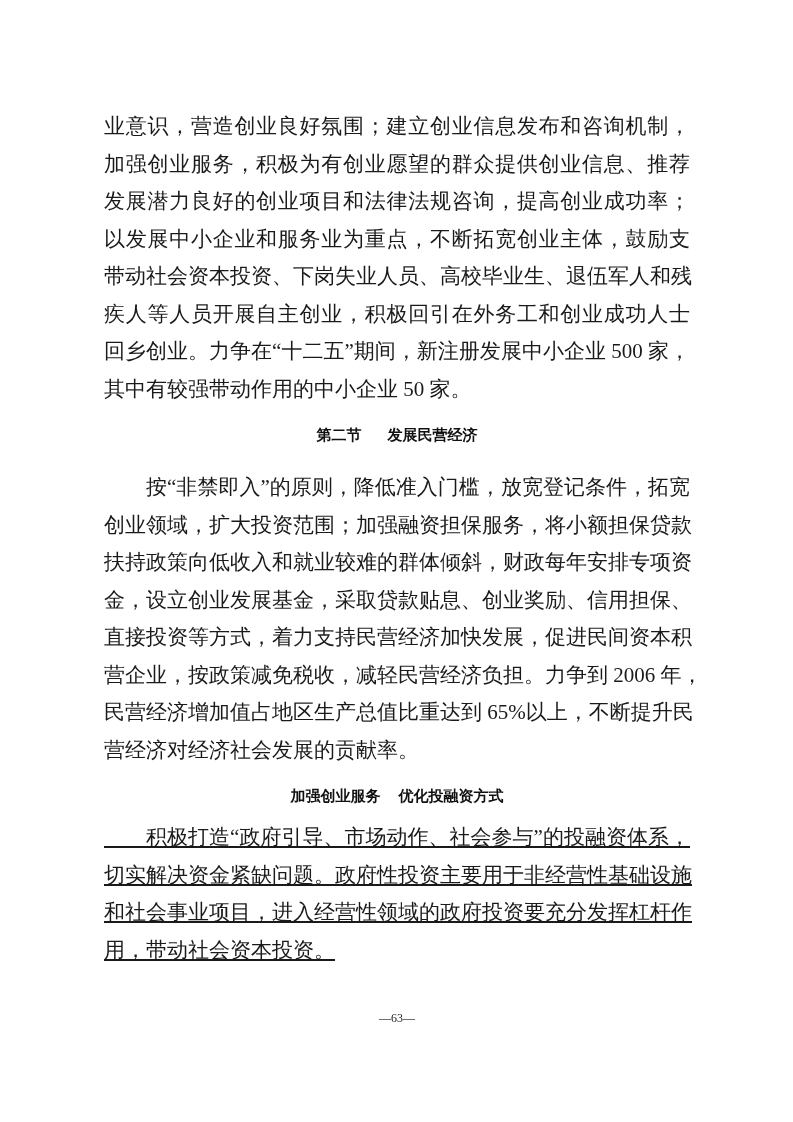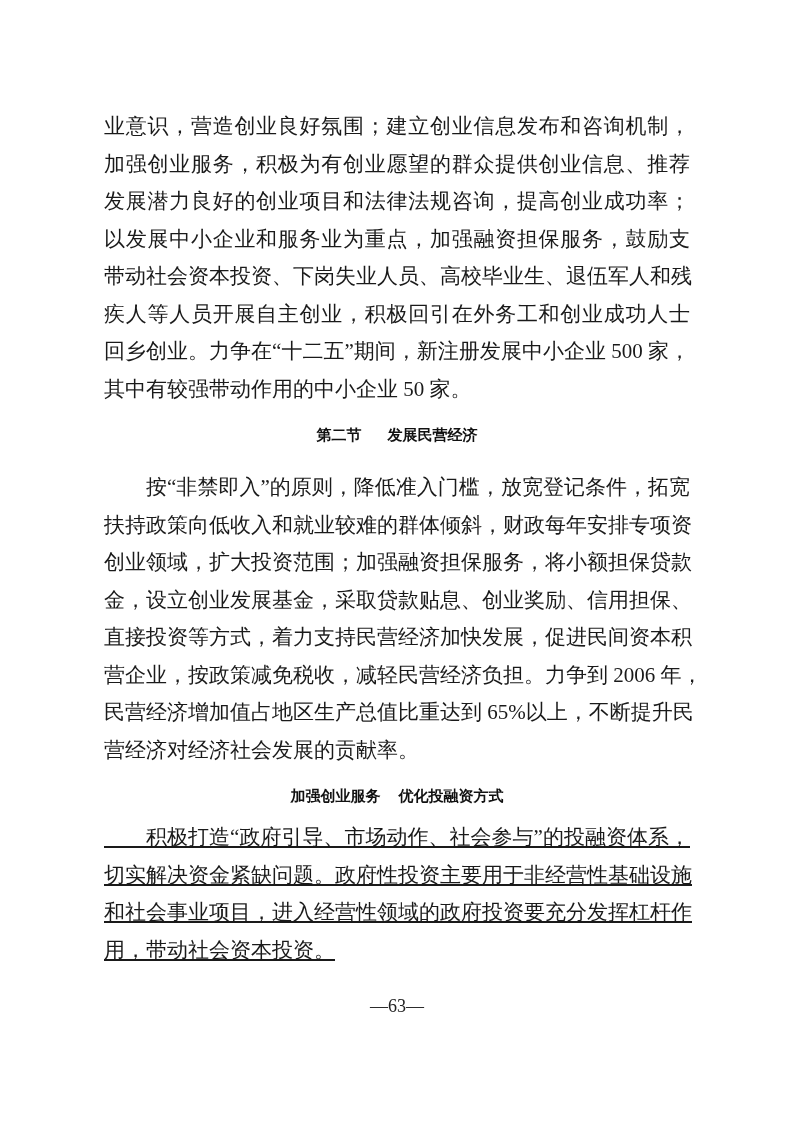--- a/index.html
+++ b/index.html
@@ -45,51 +45,51 @@
   .heading-section { margin-top: 8px; }
   .heading-chapter { margin-top: 8px; }
   .hgap {
     display: inline-block;
     width: 26px;
   }
   .hgap-narrow { width: 18px; }
   .para-2 { margin-top: 15px; }
   .para-3 { margin-top: 4px; text-decoration: underline; }
   .pageno {
-    margin-top: 27px;
+    margin-top: 39px;
     text-align: center;
-    font-size: 18px;
+    font-size: 12px;
     line-height: 20px;
     color: #222222;
   }
 </style>
 </head>
 <body>
 
 <div class="page">
 
   <div class="para para-1">
       <div class="line">业意识，营造创业良好氛围；建立创业信息发布和咨询机制，</div>
       <div class="line">加强创业服务，积极为有创业愿望的群众提供创业信息、推荐</div>
       <div class="line">发展潜力良好的创业项目和法律法规咨询，提高创业成功率；</div>
-      <div class="line">以发展中小企业和服务业为重点，加强融资担保服务，鼓励支</div>
+      <div class="line">以发展中小企业和服务业为重点，不断拓宽创业主体，鼓励支</div>
       <div class="line">带动社会资本投资、下岗失业人员、高校毕业生、退伍军人和残</div>
       <div class="line">疾人等人员开展自主创业，积极回引在外务工和创业成功人士</div>
       <div class="line">回乡创业。力争在“十二五”期间，新注册发展中小企业 500 家，</div>
       <div class="line line-last">其中有较强带动作用的中小企业 50 家。</div>
     </div>
 
   <h2 class="heading heading-section">
     <span>第二节</span><span class="hgap"></span><span>发展民营经济</span>
   </h2>
 
   <div class="para para-2">
       <div class="line">　　按“非禁即入”的原则，降低准入门槛，放宽登记条件，拓宽</div>
+      <div class="line">创业领域，扩大投资范围；加强融资担保服务，将小额担保贷款</div>
       <div class="line">扶持政策向低收入和就业较难的群体倾斜，财政每年安排专项资</div>
-      <div class="line">创业领域，扩大投资范围；加强融资担保服务，将小额担保贷款</div>
       <div class="line">金，设立创业发展基金，采取贷款贴息、创业奖励、信用担保、</div>
       <div class="line">直接投资等方式，着力支持民营经济加快发展，促进民间资本积</div>
       <div class="line">营企业，按政策减免税收，减轻民营经济负担。力争到 2006 年，</div>
       <div class="line">民营经济增加值占地区生产总值比重达到 65%以上，不断提升民</div>
       <div class="line line-last">营经济对经济社会发展的贡献率。</div>
     </div>
 
   <h2 class="heading heading-chapter">
     <span>加强创业服务</span><span class="hgap hgap-narrow"></span><span>优化投融资方式</span>
   </h2>

